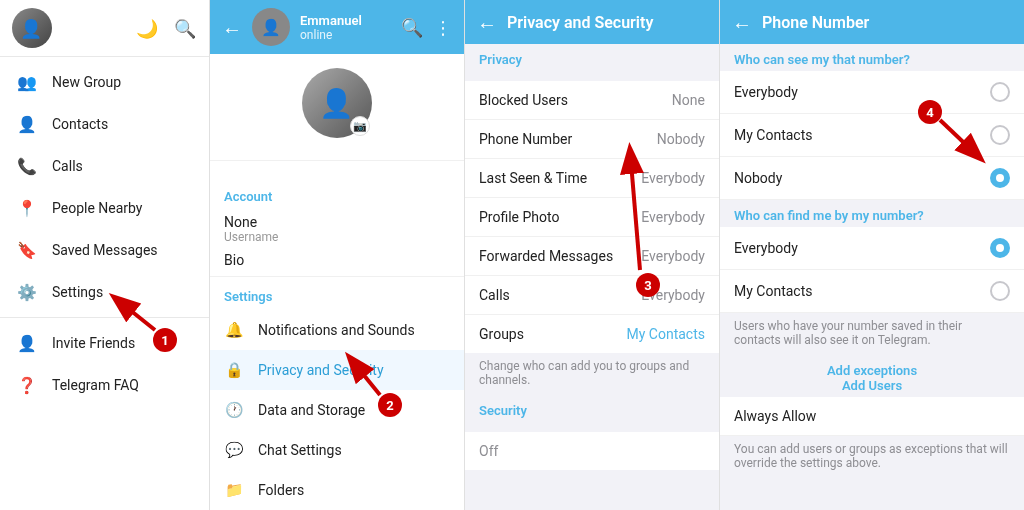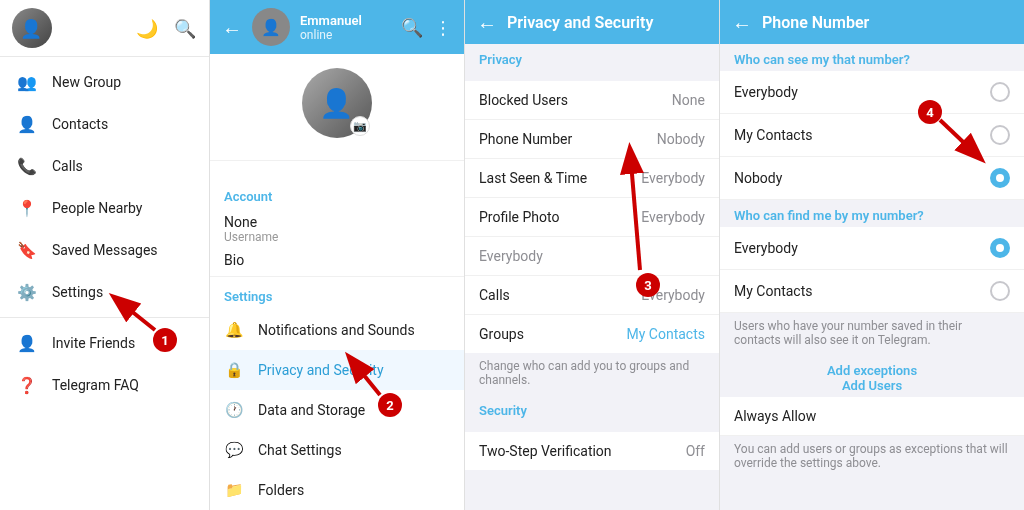--- a/index.html
+++ b/index.html
@@ -472,37 +472,37 @@
     </div>
     <div class="privacy-row">
       <span class="privacy-row-label">Last Seen &amp; Time</span>
       <span class="privacy-row-value">Everybody</span>
     </div>
     <div class="privacy-row">
       <span class="privacy-row-label">Profile Photo</span>
       <span class="privacy-row-value">Everybody</span>
     </div>
     <div class="privacy-row">
+      <span class="privacy-row-label">Forwarded Messages</span>
       <span class="privacy-row-value">Everybody</span>
     </div>
     <div class="privacy-row">
       <span class="privacy-row-label">Calls</span>
       <span class="privacy-row-value">Everybody</span>
     </div>
     <div class="privacy-row">
       <span class="privacy-row-label">Groups</span>
       <span class="privacy-row-value blue">My Contacts</span>
     </div>
   </div>
   <div class="privacy-note">Change who can add you to groups and channels.</div>
 
   <div class="privacy-section-header">Security</div>
   <div class="privacy-section security-section">
     <div class="privacy-row">
-      <span class="privacy-row-label">Two-Step Verification</span>
       <span class="privacy-row-value">Off</span>
     </div>
 
   </div>
 
 </div>
 
 <div class="panel-phone">
   <div class="panel-header">
     <span class="panel-header-back">←</span>

